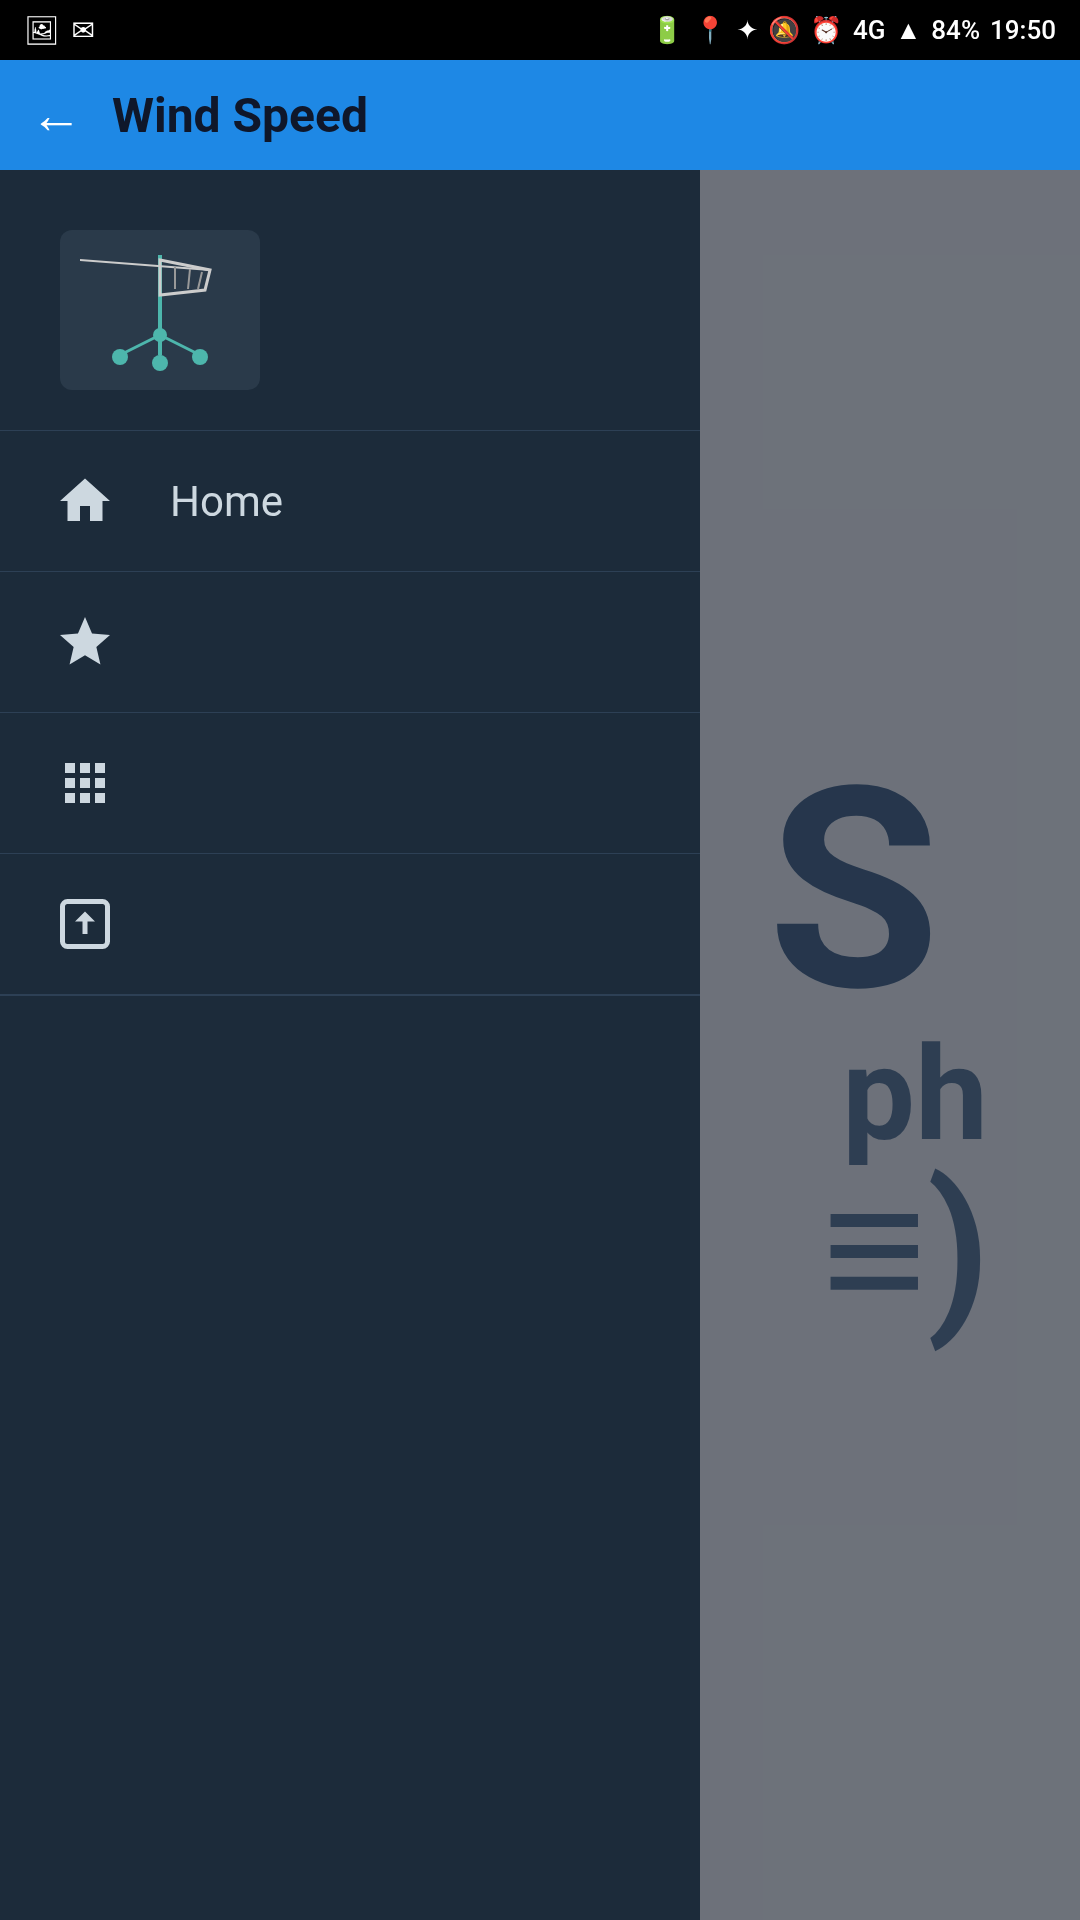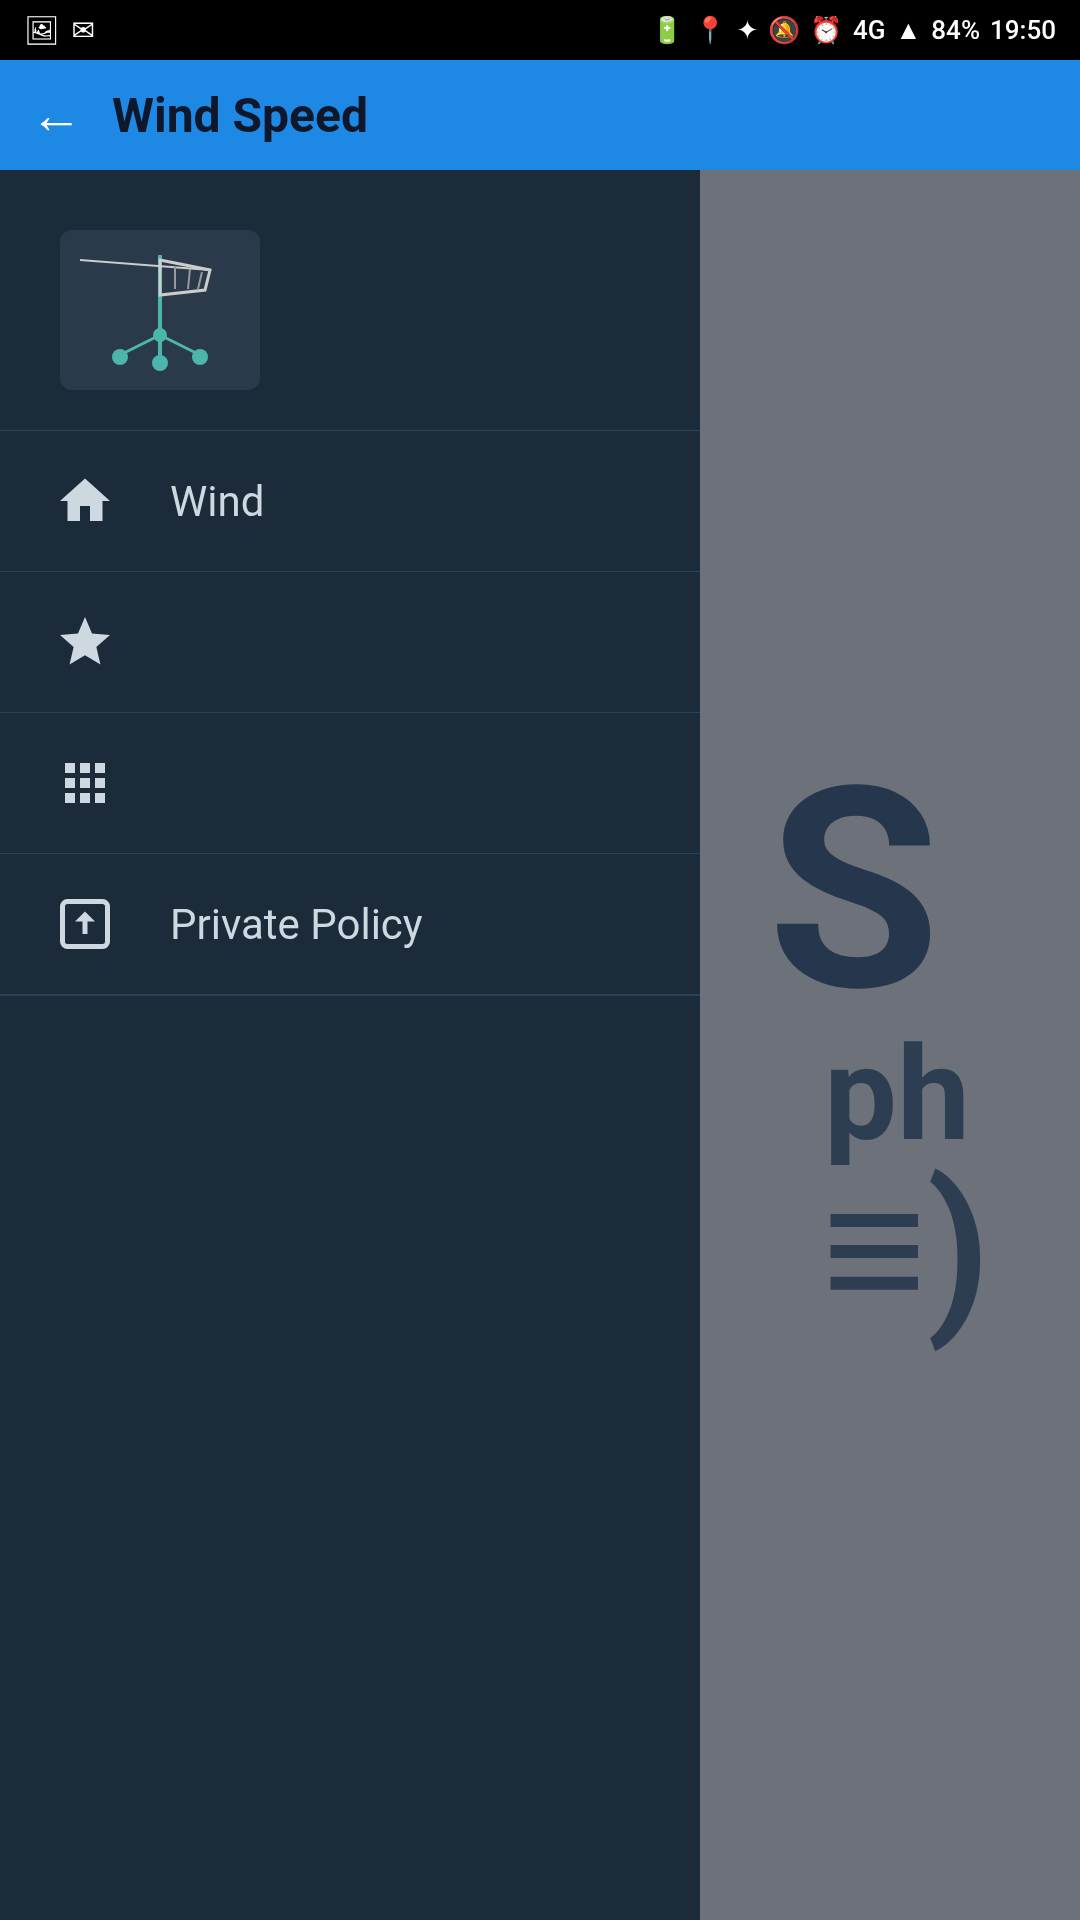--- a/index.html
+++ b/index.html
@@ -103,21 +103,21 @@
       line-height: 1;
       margin-right: 80px;
     }
 
     .bg-text-ph {
       color: #1e3a5f;
       font-size: 130px;
       font-weight: bold;
       opacity: 0.7;
       line-height: 1;
-      margin-right: 50px;
+      margin-right: 32px;
     }
 
     .bg-emoji {
       color: #1e3a5f;
       font-size: 180px;
       font-weight: bold;
       opacity: 0.7;
       line-height: 1;
       margin-right: 30px;
     }
@@ -275,21 +275,21 @@
     </div>
 
     <div class="divider"></div>
 
     <div class="menu-item">
       <div class="menu-icon">
         <svg viewBox="0 0 24 24">
           <path d="M10 20v-6h4v6h5v-8h3L12 3 2 12h3v8z"></path>
         </svg>
       </div>
-      <span class="menu-label">Wind</span>
+      <span class="menu-label">Home</span>
     </div>
 
     <div class="divider"></div>
 
     <div class="menu-item">
       <div class="menu-icon">
         <svg viewBox="0 0 24 24">
           <path d="M12 17.27L18.18 21l-1.64-7.03L22 9.24l-7.19-.61L12 2 9.19 8.63 2 9.24l5.46 4.73L5.82 21z"></path>
         </svg>
       </div>
@@ -307,21 +307,20 @@
 
     <div class="divider"></div>
 
     <div class="menu-item">
       <div class="menu-icon">
         <svg viewBox="0 0 24 24">
           <path d="M3 5v14c0 1.1.9 2 2 2h14c1.1 0 2-.9 2-2V5c0-1.1-.9-2-2-2H5c-1.1 0-2 .9-2 2zm0 0" fill="none" stroke="#cdd8e0" stroke-width="2"></path>
           <path d="M12 7l-4 4h3v5h2v-5h3z"></path>
         </svg>
       </div>
-      <span class="menu-label">Private Policy</span>
     </div>
 
     <div class="divider"></div>
 
 
     <div class="divider"></div>
 
   </div>
 </div>
 

